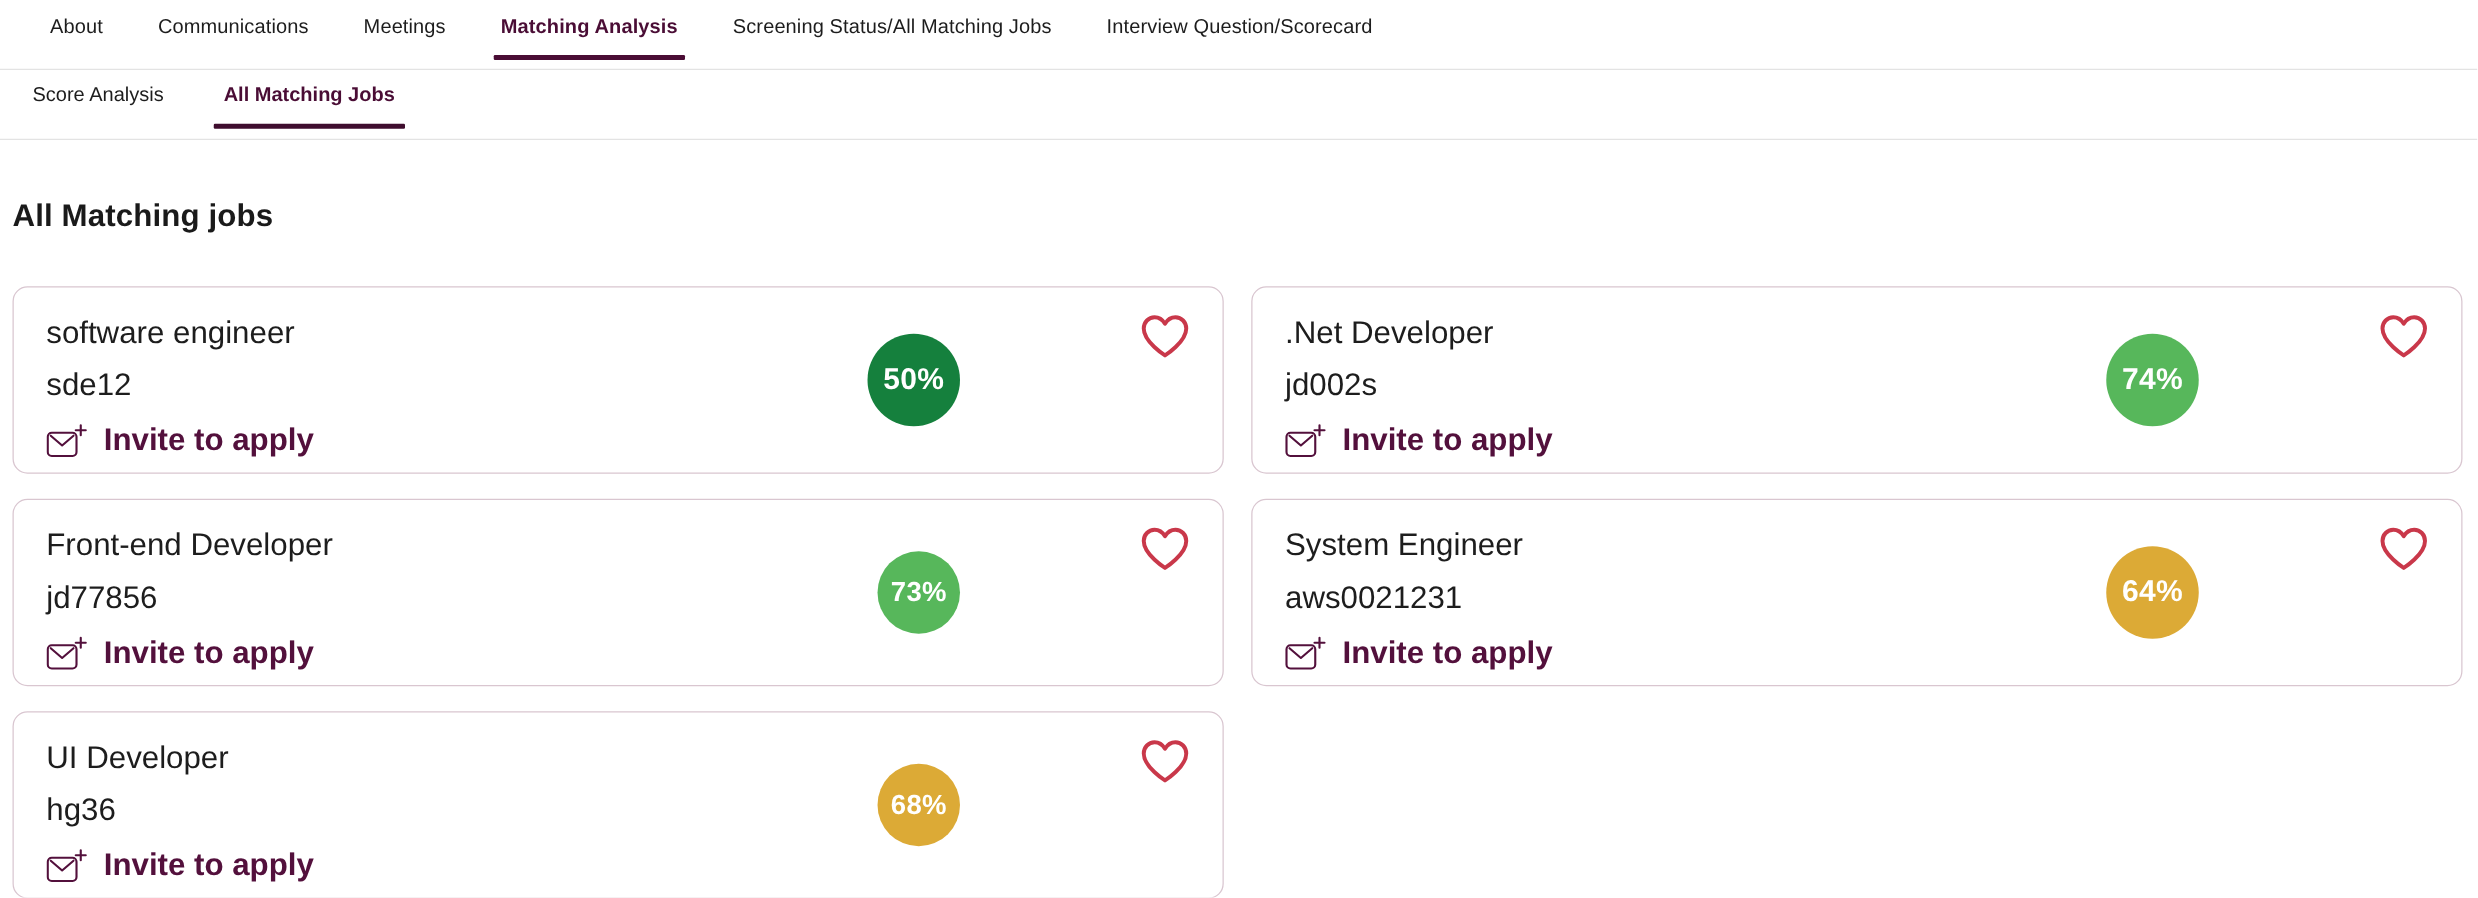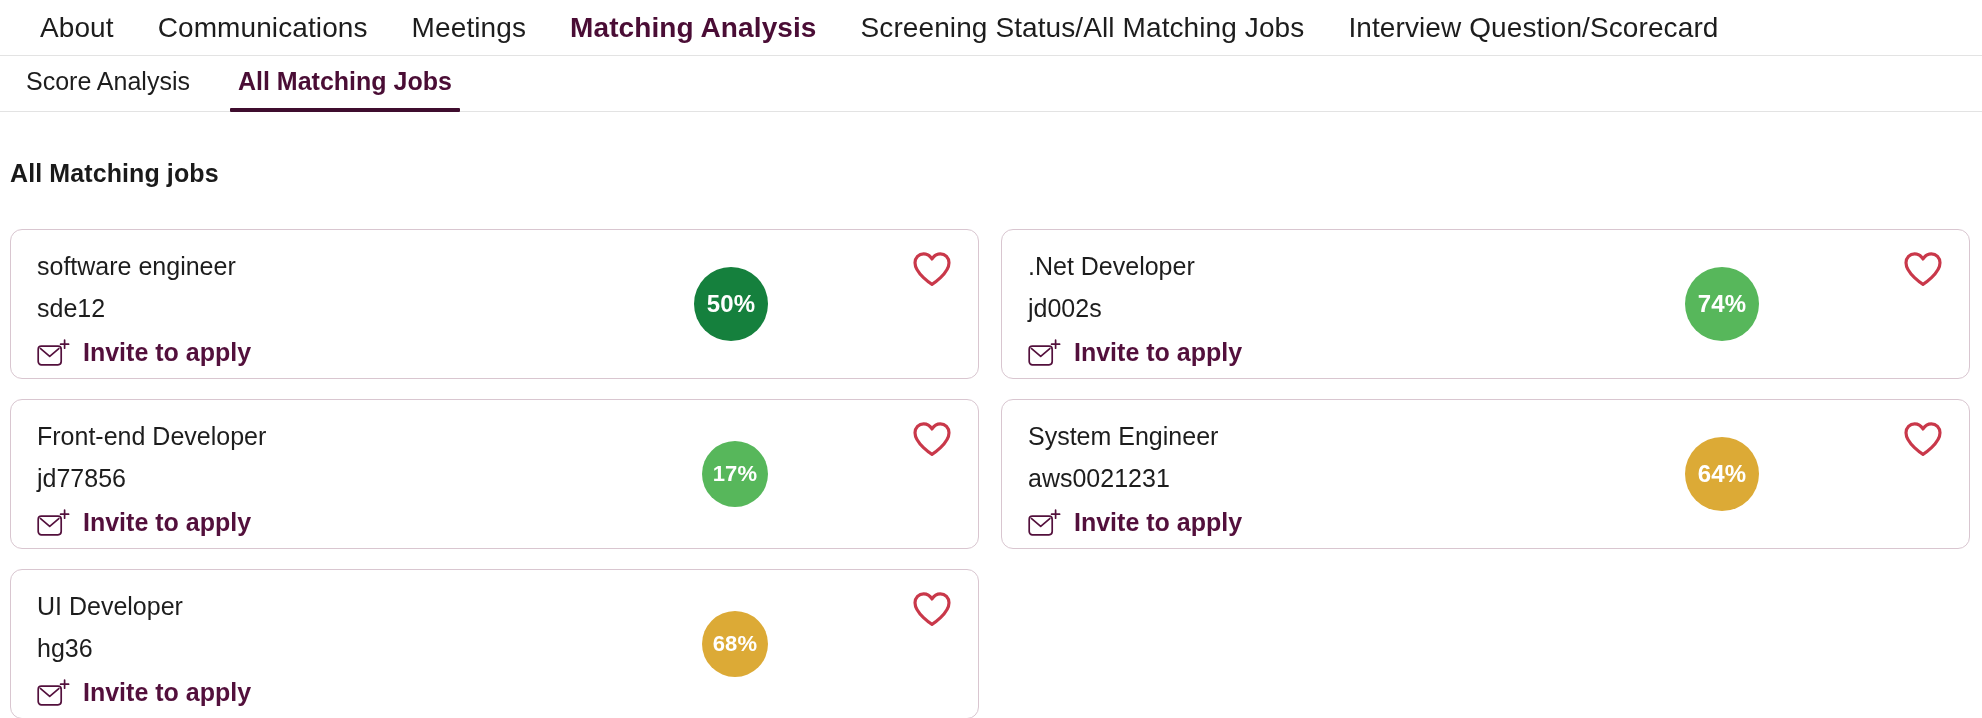--- a/index.html
+++ b/index.html
@@ -19,21 +19,21 @@
     position: relative;
     height: 56px;
     border-bottom: 1px solid #e3e3e3;
     display: flex;
     align-items: flex-start;
     padding-left: 18px;
     background: #fff;
   }
   .topnav-item {
     position: relative;
-    font-size: 28px;
+    font-size: 16px;
     color: #1d1d1d;
     line-height: 1;
     padding: 14px 22px 17px 22px;
     white-space: nowrap;
     cursor: pointer;
     letter-spacing: 0.1px;
   }
   .topnav-item.active {
     color: #4a0d35;
     font-weight: bold;
@@ -54,21 +54,21 @@
     position: relative;
     height: 56px;
     border-bottom: 1px solid #e3e3e3;
     display: flex;
     align-items: flex-start;
     padding-left: 2px;
     background: #fff;
   }
   .subnav-item {
     position: relative;
-    font-size: 25px;
+    font-size: 16px;
     color: #1d1d1d;
     line-height: 1;
     padding: 13px 24px 17px 24px;
     white-space: nowrap;
     cursor: pointer;
   }
   .subnav-item.active {
     color: #4a0d35;
     font-weight: bold;
   }
@@ -250,21 +250,21 @@
         <div class="job-title">Front-end Developer</div>
         <div class="job-id">jd77856</div>
         <div class="invite-row">
           <span class="invite-icon"><svg viewBox="0 0 34 30" fill="none" xmlns="http://www.w3.org/2000/svg">
               <rect x="1.2" y="8.2" width="23" height="18.6" rx="3.2" stroke="#53103c" stroke-width="1.7"></rect>
               <path d="M3.6 10.6L12.7 18.4L21.8 10.6" stroke="#53103c" stroke-width="1.7" stroke-linecap="round" stroke-linejoin="round"></path>
               <path d="M27.6 2.2V10.2M23.6 6.2H31.6" stroke="#53103c" stroke-width="1.7" stroke-linecap="round"></path>
             </svg></span>
           <span class="invite-label">Invite to apply</span>
         </div>
-        <div class="pct-badge small" style="background: rgb(87, 183, 91);">17%</div>
+        <div class="pct-badge small" style="background: rgb(87, 183, 91);">73%</div>
         <div class="heart-btn">
           <svg viewBox="0 0 24 22" fill="none" xmlns="http://www.w3.org/2000/svg">
             <path d="M12 20.2C12 20.2 1.8 13.8 1.8 7.3C1.8 4.2 4.1 1.9 7.0 1.9C9.1 1.9 10.9 3.2 12 5.0C13.1 3.2 14.9 1.9 17.0 1.9C19.9 1.9 22.2 4.2 22.2 7.3C22.2 13.8 12 20.2 12 20.2Z" stroke="#c9384a" stroke-width="1.9" stroke-linejoin="round"></path>
           </svg>
         </div>
       </div>
       <div class="job-card">
         <div class="job-title">System Engineer</div>
         <div class="job-id">aws0021231</div>
         <div class="invite-row">

